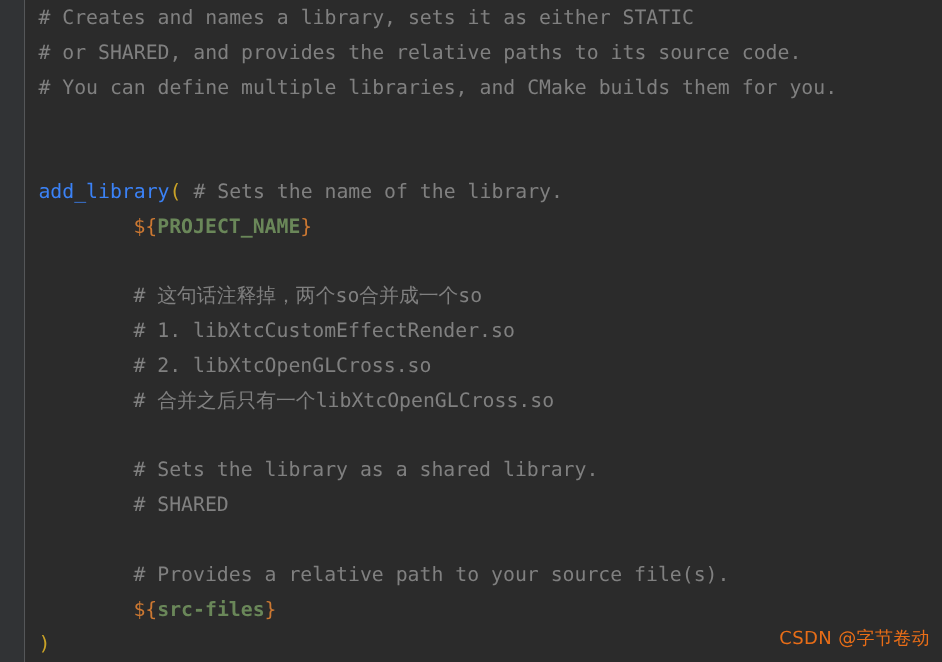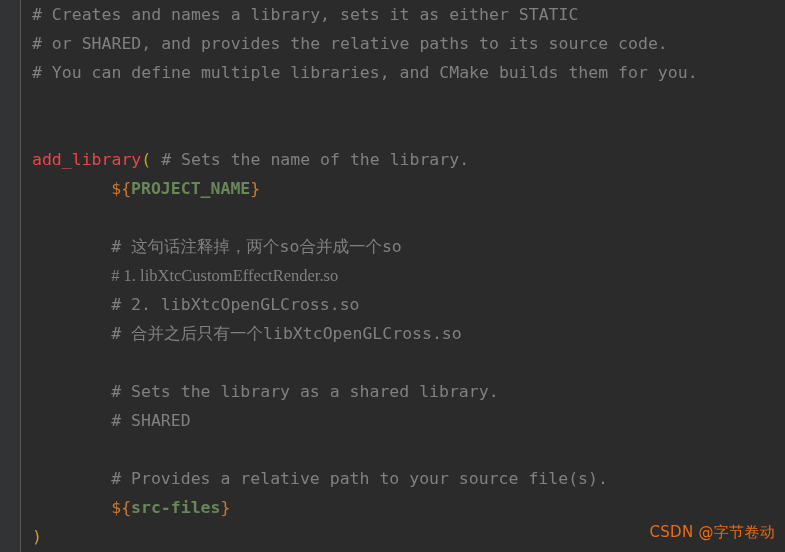--- a/index.html
+++ b/index.html
@@ -55,21 +55,21 @@
     left: 0;
     height: 29px;
     line-height: 29px;
     white-space: pre;
     font-size: 16.5px;
     font-family: "DejaVu Sans Mono", "Liberation Mono", monospace;
     letter-spacing: 0px;
   }
 
   .tok-comment { color: #808080; }
-  .tok-fn      { color: #ef4444; }
+  .tok-fn      { color: #3b82f6; }
   .tok-paren   { color: #c9a227; }
   .tok-dollar  { color: #cc7832; }
   .tok-brace   { color: #cc7832; }
   .tok-var     { color: #6a8759; font-weight: bold; }
 
   
   #watermark {
     position: absolute;
     right: 10px;
     bottom: 10px;
@@ -91,21 +91,21 @@
 
   <div id="code-area">
       <div class="code-line" style="top: 0px; left: 11px;"><span class="tok-comment"># Creates and names a library, sets it as either STATIC</span></div>
       <div class="code-line" style="top: 29px; left: 11px;"><span class="tok-comment"># or SHARED, and provides the relative paths to its source code.</span></div>
       <div class="code-line" style="top: 58px; left: 11px;"><span class="tok-comment"># You can define multiple libraries, and CMake builds them for you.</span></div>
       <div class="code-line" style="top: 116px; left: 11px;">&nbsp;</div>
       <div class="code-line" style="top: 145px; left: 11px;"><span class="tok-fn">add_library</span><span class="tok-paren">(</span><span class="tok-comment"> # Sets the name of the library.</span></div>
       <div class="code-line" style="top: 174px; left: 90.2px;"><span class="tok-dollar">$</span><span class="tok-brace">{</span><span class="tok-var">PROJECT_NAME</span><span class="tok-brace">}</span></div>
       <div class="code-line" style="top: 203px; left: 11px;">&nbsp;</div>
       <div class="code-line" style="top: 232px; left: 90.2px;"><span class="tok-comment"># 这句话注释掉，两个so合并成一个so</span></div>
-      <div class="code-line" style="top: 261px; left: 90.2px; font-family: Liberation Serif, serif;"><span class="tok-comment"># 1. libXtcCustomEffectRender.so</span></div>
+      <div class="code-line" style="top: 261px; left: 90.2px;"><span class="tok-comment"># 1. libXtcCustomEffectRender.so</span></div>
       <div class="code-line" style="top: 290px; left: 90.2px;"><span class="tok-comment"># 2. libXtcOpenGLCross.so</span></div>
       <div class="code-line" style="top: 319px; left: 90.2px;"><span class="tok-comment"># 合并之后只有一个libXtcOpenGLCross.so</span></div>
       <div class="code-line" style="top: 348px; left: 11px;">&nbsp;</div>
       <div class="code-line" style="top: 377px; left: 90.2px;"><span class="tok-comment"># Sets the library as a shared library.</span></div>
       <div class="code-line" style="top: 406px; left: 90.2px;"><span class="tok-comment"># SHARED</span></div>
       <div class="code-line" style="top: 435px; left: 11px;">&nbsp;</div>
       <div class="code-line" style="top: 464px; left: 90.2px;"><span class="tok-comment"># Provides a relative path to your source file(s).</span></div>
       <div class="code-line" style="top: 493px; left: 90.2px;"><span class="tok-dollar">$</span><span class="tok-brace">{</span><span class="tok-var">src-files</span><span class="tok-brace">}</span></div>
       <div class="code-line" style="top: 522px; left: 11px;"><span class="tok-paren">)</span></div>
     </div>

